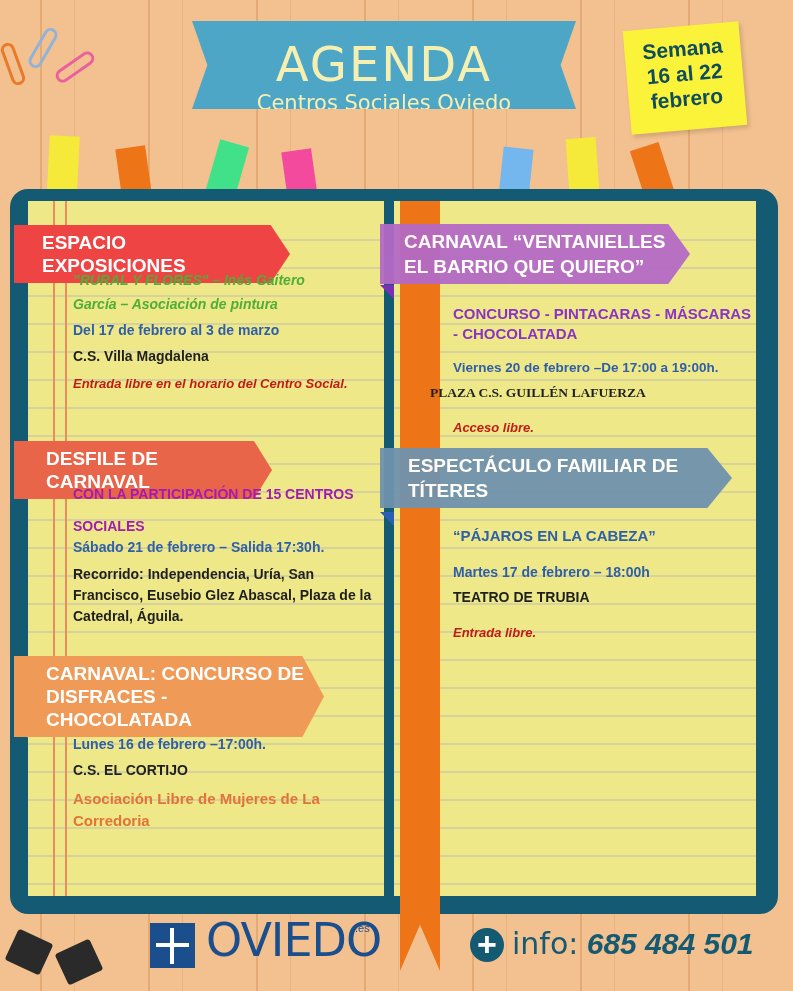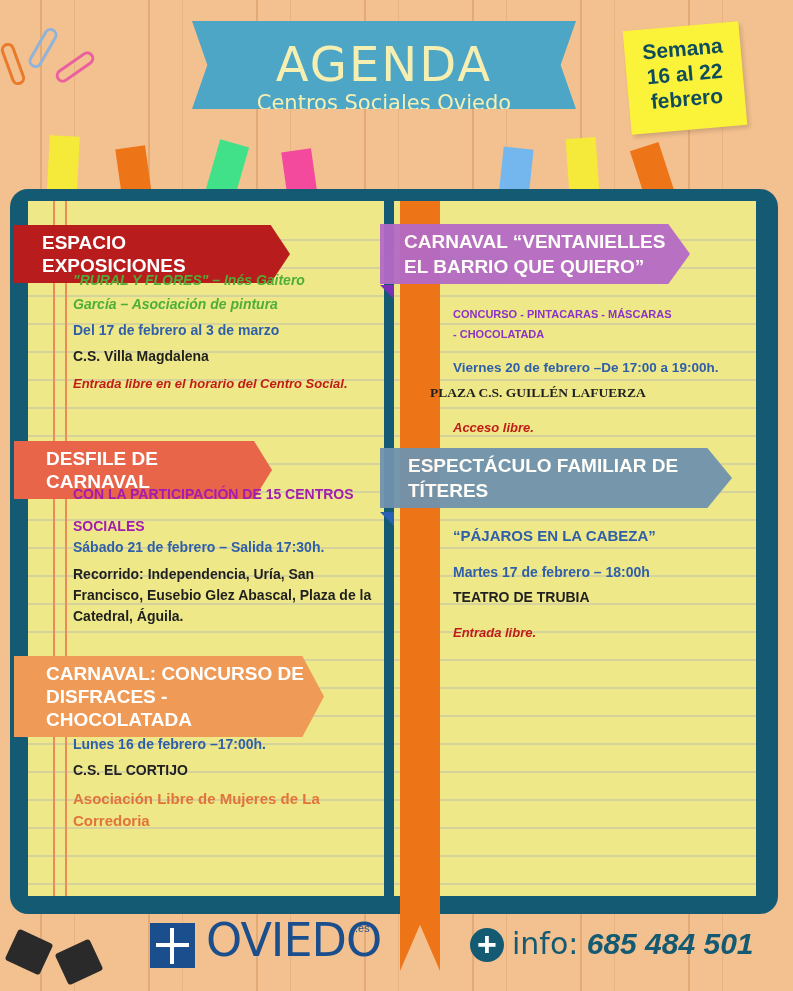--- a/index.html
+++ b/index.html
@@ -125,21 +125,21 @@
 <div class="abs tab" style="left:640px;top:145px;background:#ee7418;transform:rotate(-18deg);"></div>
 
 <div class="abs notebook"></div>
 <div class="abs page page-left"></div>
 <div class="abs page page-right"></div>
 <div class="abs margin-line" style="left:53px;"></div>
 <div class="abs margin-line" style="left:65px;"></div>
 <div class="abs bookmark"></div>
 
 <div class="abs fold" style="left:14px;top:252px;background:#2f7f2a;"></div>
-<div class="abs banner" style="left:14px;top:225px;width:276px;background:#b91c1c;padding-left:28px;">
+<div class="abs banner" style="left:14px;top:225px;width:276px;background:#ef4444;padding-left:28px;">
   <span>ESPACIO EXPOSICIONES</span>
 </div>
 <div class="abs text it" style="left:73px;top:270px;color:#4fae37;">
   <div>"RURAL Y FLORES"  – Inés Gaitero</div>
   <div style="margin-top:4px;">García – Asociación de pintura</div>
 </div>
 <div class="abs text" style="left:73px;top:320px;color:#2f5fa8;">Del 17 de febrero al 3 de marzo</div>
 <div class="abs text" style="left:73px;top:346px;color:#1f1f1f;">C.S. Villa Magdalena</div>
 <div class="abs text it" style="left:73px;top:374px;color:#c01d18;font-size:13px;">Entrada libre en el horario del Centro Social.</div>
 
@@ -168,21 +168,21 @@
 <div class="abs text" style="left:73px;top:788px;color:#e2733a;font-size:15px;line-height:22px;">
   <div>Asociación Libre de Mujeres de La</div>
   <div>Corredoria</div>
 </div>
 
 <div class="abs fold" style="left:380px;top:285px;background:#7a2fb6;"></div>
 <div class="abs banner" style="left:380px;top:224px;width:310px;background:#b46ac6;opacity:0.95;padding-left:24px;">
   <div>CARNAVAL “VENTANIELLES</div>
   <div style="margin-top:2px;">EL BARRIO QUE QUIERO”</div>
 </div>
-<div class="abs text" style="left:453px;top:304px;color:#8b33c6;font-size:11px;">
+<div class="abs text" style="left:453px;top:304px;color:#8b33c6;font-size:15px;">
   <div>CONCURSO - PINTACARAS - MÁSCARAS</div>
   <div>- CHOCOLATADA</div>
 </div>
 <div class="abs text" style="left:453px;top:358px;color:#2f5fa8;font-size:13.5px;">Viernes 20 de febrero –De 17:00 a 19:00h.</div>
 <div class="abs text" style="left:430px;top:383px;color:#1f1f1f;font-size:13.5px;font-family:Liberation Serif, serif;">PLAZA C.S. GUILLÉN LAFUERZA</div>
 <div class="abs text it" style="left:453px;top:418px;color:#c01d18;font-size:13px;">Acceso libre.</div>
 
 <div class="abs fold" style="left:380px;top:512px;background:#2a5fb6;"></div>
 <div class="abs banner" style="left:380px;top:448px;width:352px;background:#6f93ad;opacity:0.95;padding-left:28px;">
   <div>ESPECTÁCULO FAMILIAR DE</div>

